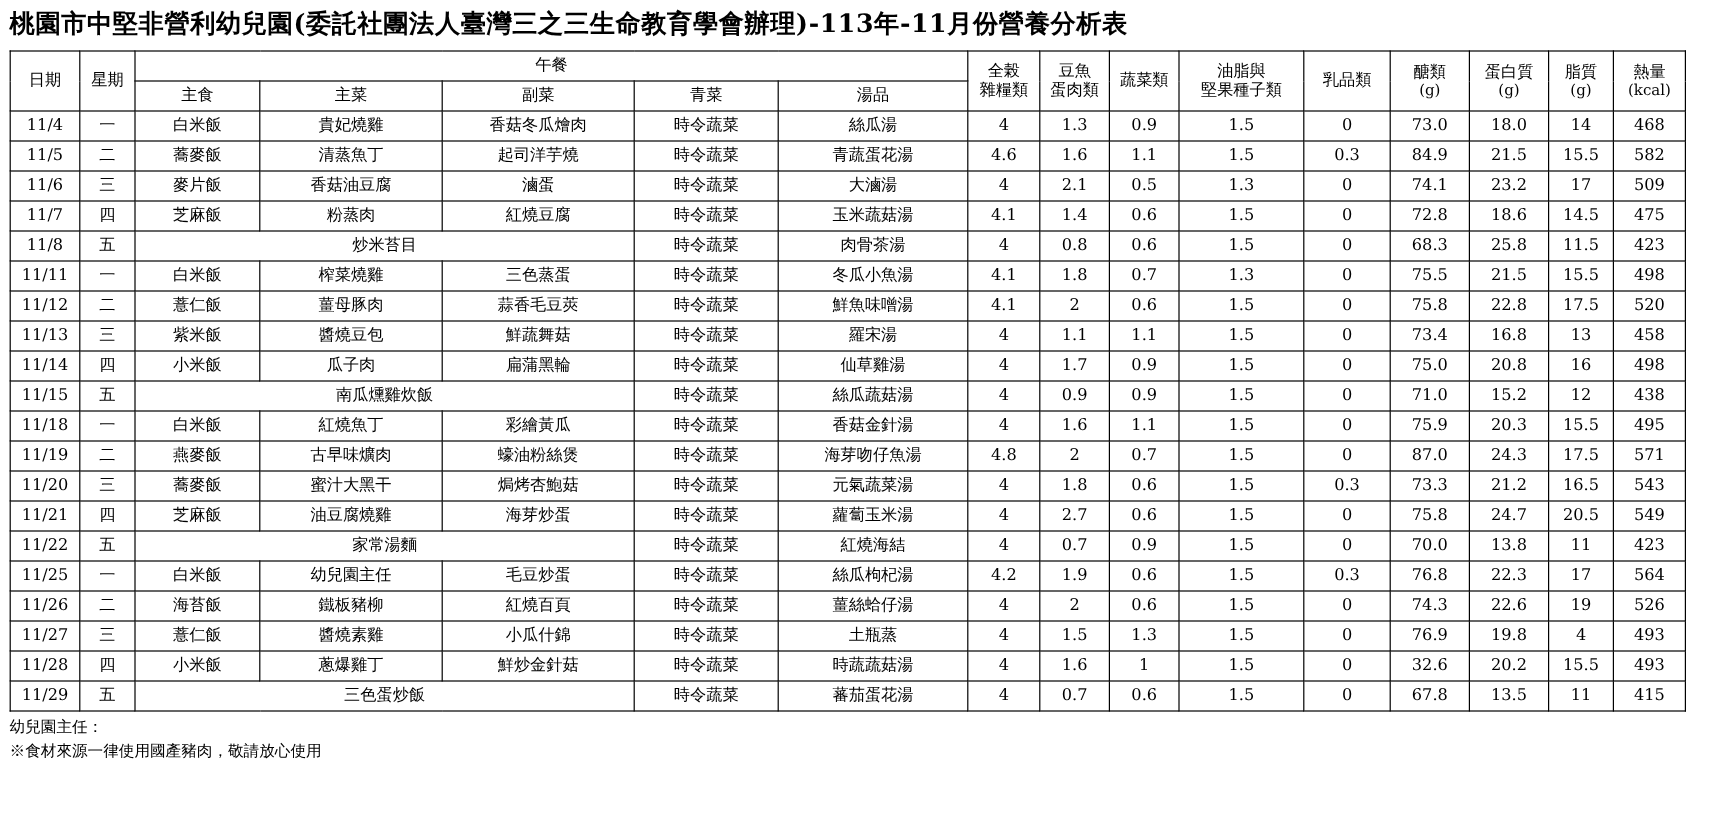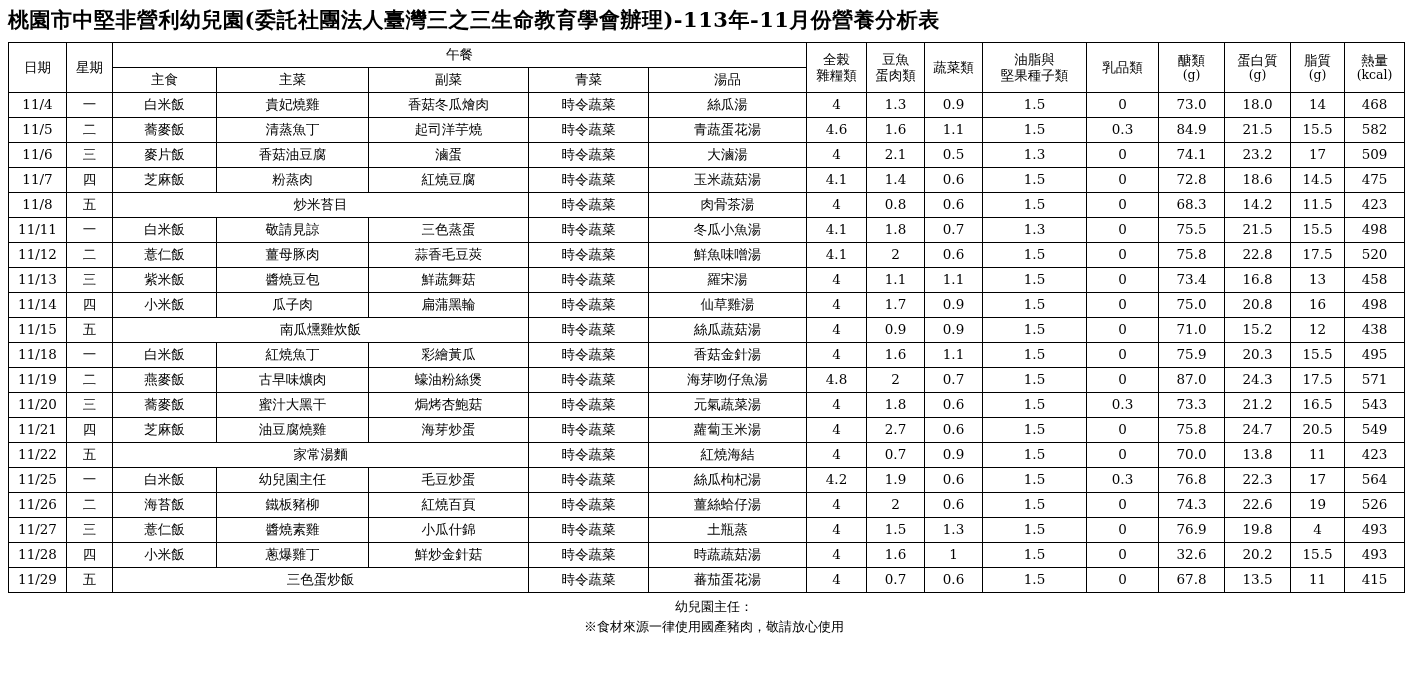--- a/index.html
+++ b/index.html
@@ -49,21 +49,21 @@
     font-weight: normal;
   }
   .hdr-top td, .hdr-top th { height: 22px; }
   .hdr-sub td, .hdr-sub th { height: 22px; }
   .unit { font-size: 12.5px; }
   .footer {
     padding-top: 4px;
     font-size: 13px;
     line-height: 1.55;
   }
-  .footer div { white-space: nowrap; text-align: center; }
+  .footer div { white-space: nowrap; }
   
   col.c-date   { width: 58px; }
   col.c-week   { width: 46px; }
   col.c-staple { width: 104px; }
   col.c-main   { width: 152px; }
   col.c-side   { width: 160px; }
   col.c-veg    { width: 120px; }
   col.c-soup   { width: 158px; }
   col.c-grain  { width: 60px; }
   col.c-bean   { width: 58px; }
@@ -223,29 +223,29 @@
           <td>五</td>
           <td colspan="3">炒米苔目</td>
           <td>時令蔬菜</td>
           <td>肉骨茶湯</td>
           <td>4</td>
           <td>0.8</td>
           <td>0.6</td>
           <td>1.5</td>
           <td>0</td>
           <td>68.3</td>
-          <td>14.2</td>
+          <td>25.8</td>
           <td>11.5</td>
           <td>423</td>
         </tr>
         <tr>
           <td>11/11</td>
           <td>一</td>
           <td>白米飯</td>
-          <td>敬請見諒</td>
+          <td>榨菜燒雞</td>
           <td>三色蒸蛋</td>
           <td>時令蔬菜</td>
           <td>冬瓜小魚湯</td>
           <td>4.1</td>
           <td>1.8</td>
           <td>0.7</td>
           <td>1.3</td>
           <td>0</td>
           <td>75.5</td>
           <td>21.5</td>

